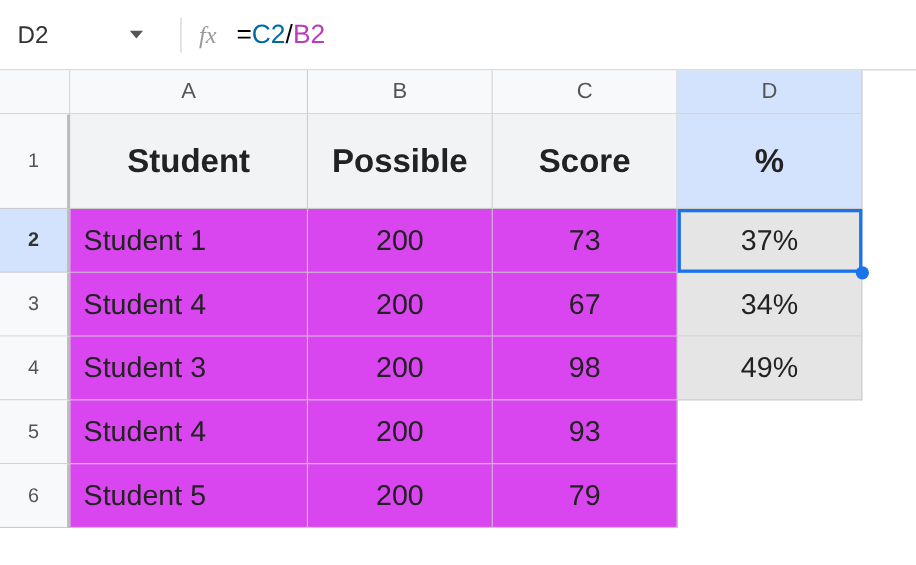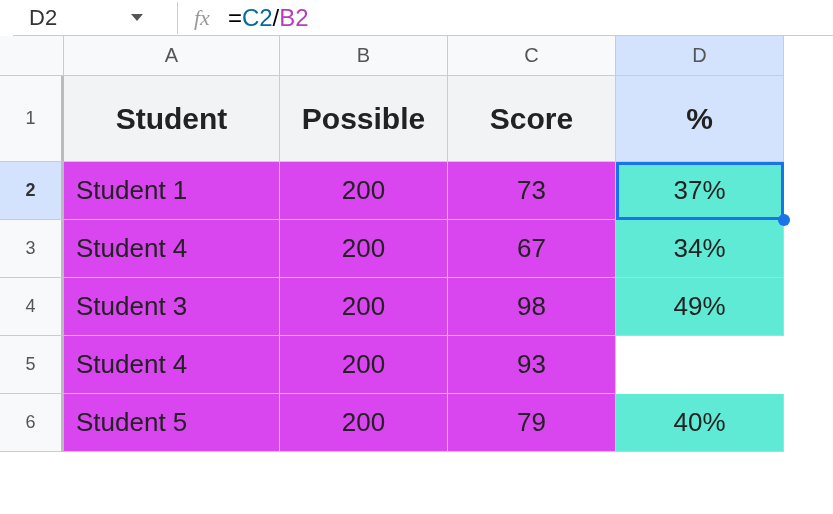--- a/index.html
+++ b/index.html
@@ -1,24 +1,23 @@
 <!DOCTYPE html>
 <html><head>
   <meta charset="utf-8">
   <style>
     * { box-sizing: border-box; margin: 0; padding: 0; }
     body { font-family: Arial, sans-serif; background: #fff; width: 833px; height: 514px; overflow: hidden; }
     
     .formula-bar {
       display: flex;
       align-items: center;
-      height: 36px;
+      height: 64px;
       border-bottom: 1px solid #ccc;
       padding: 16px 8px;
-      margin-left: 13px;
     }
     .name-box {
       width: 110px;
       font-size: 22px;
       color: #333;
       padding-left: 8px;
     }
     .dropdown-arrow {
       width: 0; height: 0;
       border-left: 6px solid transparent;
@@ -96,21 +95,21 @@
       align-items: center;
       padding: 0 12px;
       font-size: 26px;
       color: #222;
       background: #d946ef;
     }
     .row-1 .cell { font-weight: bold; font-size: 30px; background: #f1f3f4; justify-content: center; }
     .row-1 { height: 86px; }
     .row-data { height: 58px; }
     .cell.center { justify-content: center; }
-    .cell.pct { background: #5eead4; justify-content: center; }
+    .cell.pct { background: #e5e5e5; justify-content: center; }
     
     .row-1 .cell.col-D { background: #d3e3fd; }
     
     .active-cell {
       position: absolute;
       border: 3px solid #1a73e8;
       pointer-events: none;
       z-index: 10;
     }
     .fill-handle {
@@ -180,18 +179,17 @@
     <div class="cell col-A">Student 4</div>
     <div class="cell col-B center">200</div>
     <div class="cell col-C center">93</div>
   </div>
 
   <div class="row row-data">
     <div class="row-h thick">6</div>
     <div class="cell col-A">Student 5</div>
     <div class="cell col-B center">200</div>
     <div class="cell col-C center">79</div>
-    <div class="cell col-D pct">40%</div>
   </div>
 
   <div class="active-cell" style="left:616px; top:126px; width:168px; height:58px;"></div>
   <div class="fill-handle" style="left:778px; top:178px;"></div>
 </div>
 
 </body></html>

